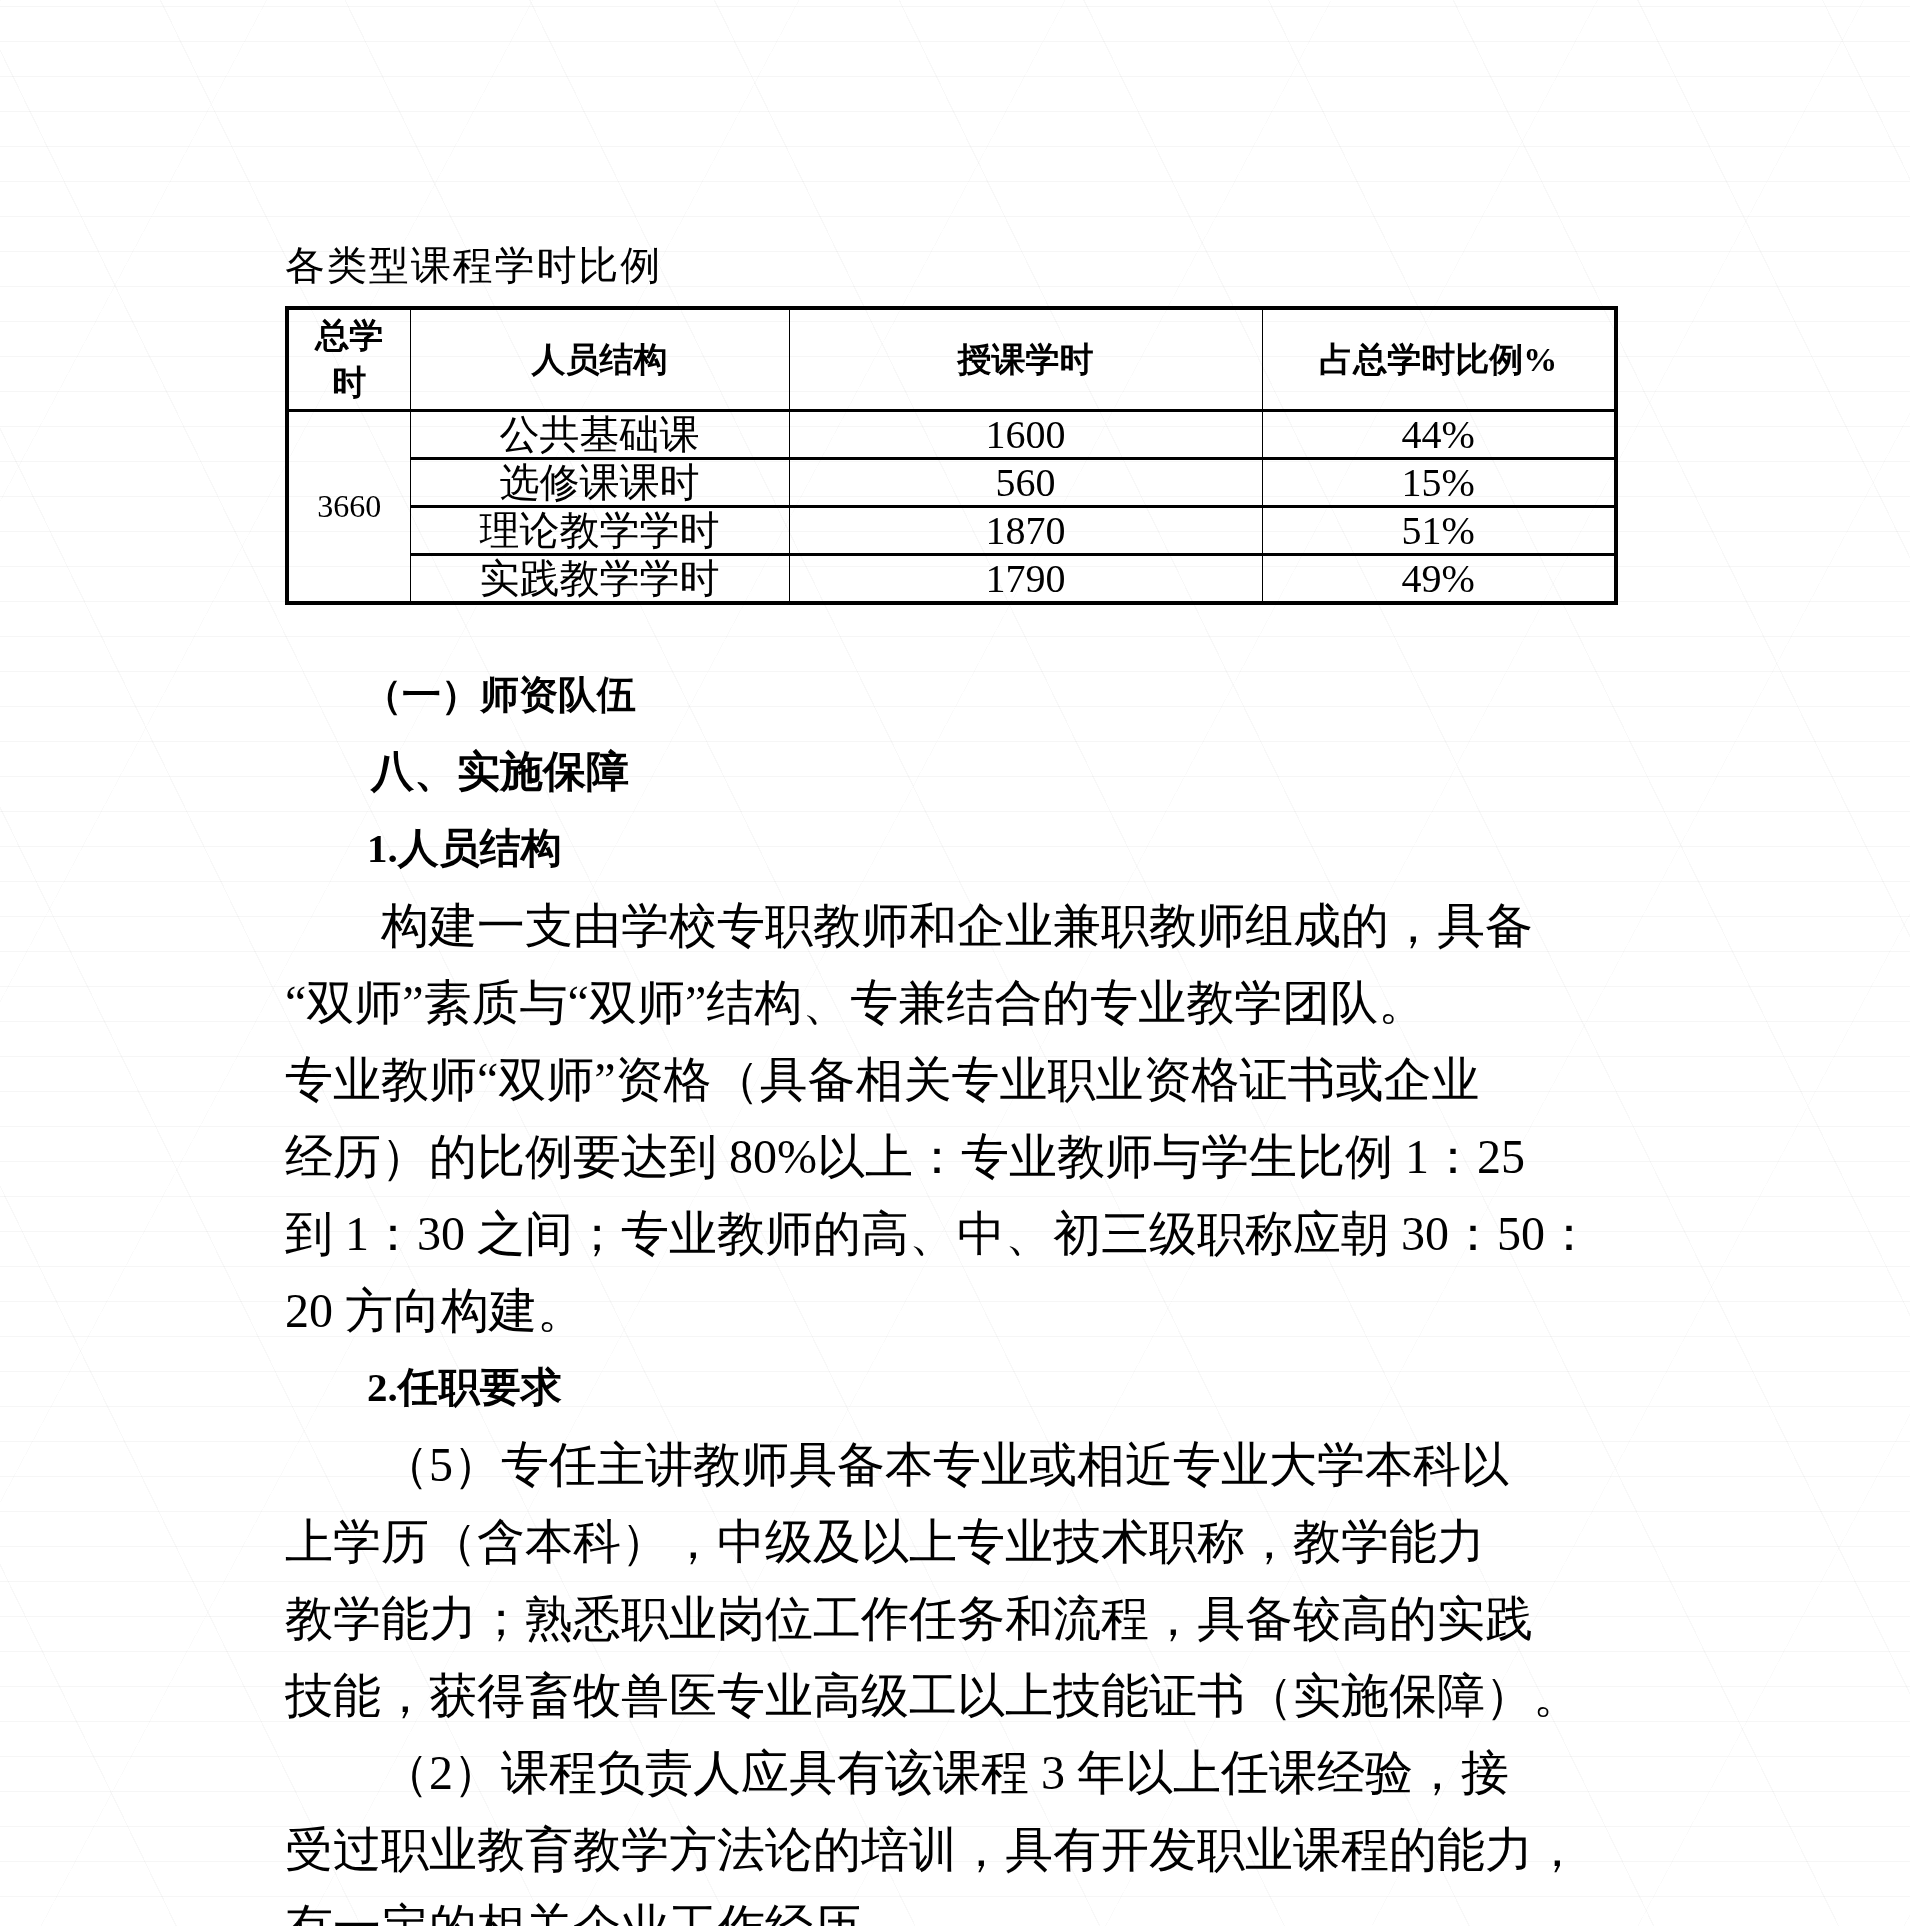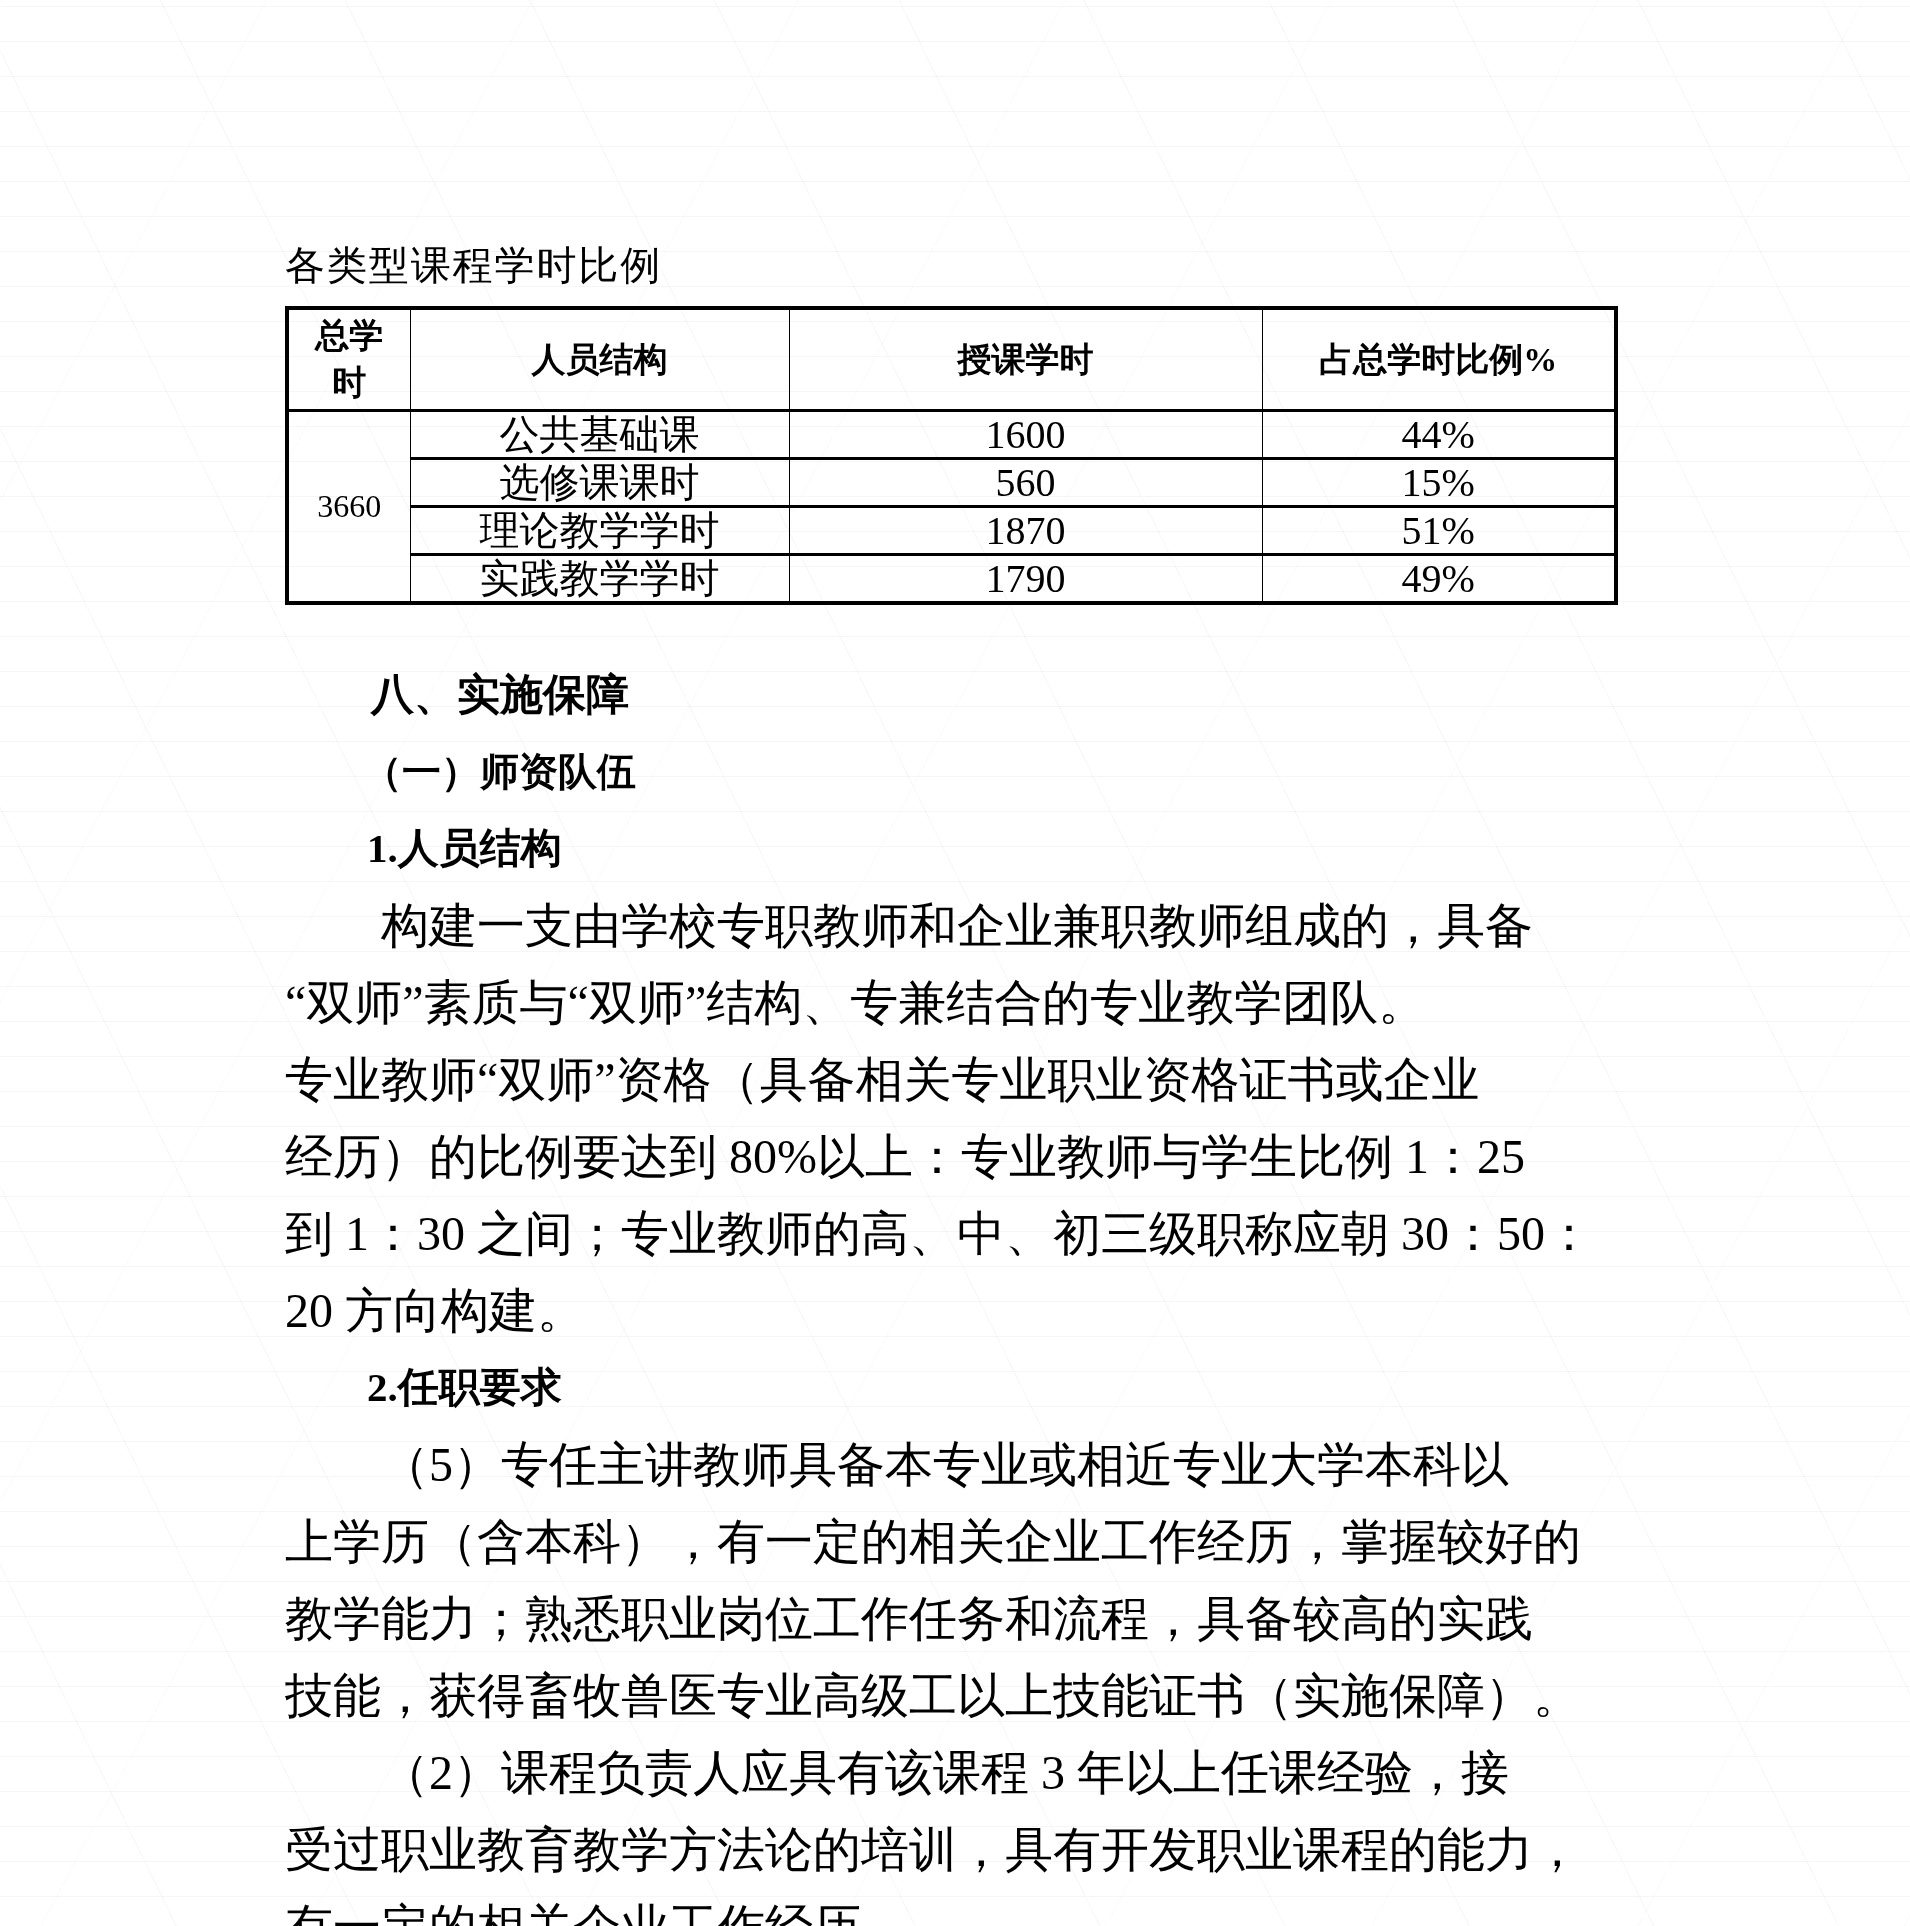--- a/index.html
+++ b/index.html
@@ -125,32 +125,32 @@
         </tr>
         <tr>
           <td>实践教学学时</td>
           <td>1790</td>
           <td>49%</td>
         </tr>
       </tbody>
     </table>
 
     <div class="doc">
+        <div class="blk h2 indent">（一）师资队伍</div>
         <div class="blk h1 indent">八、实施保障</div>
-        <div class="blk h2 indent">（一）师资队伍</div>
         <div class="blk h3 indent">1.人员结构</div>
         <div class="blk body indent">构建一支由学校专职教师和企业兼职教师组成的，具备</div>
         <div class="blk body">“双师”素质与“双师”结构、专兼结合的专业教学团队。</div>
         <div class="blk body">专业教师“双师”资格（具备相关专业职业资格证书或企业</div>
         <div class="blk body">经历）的比例要达到 80%以上：专业教师与学生比例 1：25</div>
         <div class="blk body">到 1：30 之间；专业教师的高、中、初三级职称应朝 30：50：</div>
         <div class="blk body">20 方向构建。</div>
         <div class="blk h3 indent">2.任职要求</div>
         <div class="blk body indent">（5）专任主讲教师具备本专业或相近专业大学本科以</div>
-        <div class="blk body">上学历（含本科），有一定的相关企业工作经历，掌握较好的</div>
+        <div class="blk body">上学历（含本科），中级及以上专业技术职称，教学能力</div>
         <div class="blk body">教学能力；熟悉职业岗位工作任务和流程，具备较高的实践</div>
         <div class="blk body">技能，获得畜牧兽医专业高级工以上技能证书（实施保障）。</div>
         <div class="blk body indent">（2）课程负责人应具有该课程 3 年以上任课经验，接</div>
         <div class="blk body">受过职业教育教学方法论的培训，具有开发职业课程的能力，</div>
         <div class="blk body">有一定的相关企业工作经历。</div>
       </div>
 
   </div>
 </div>
 

